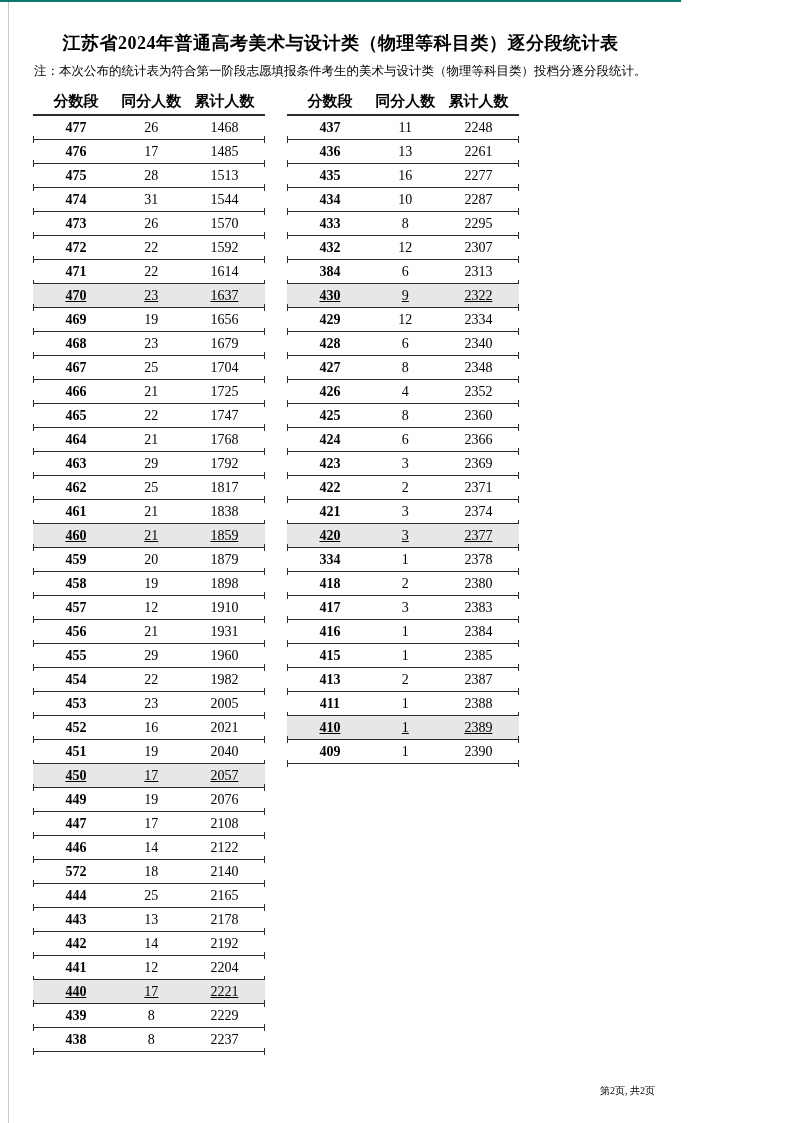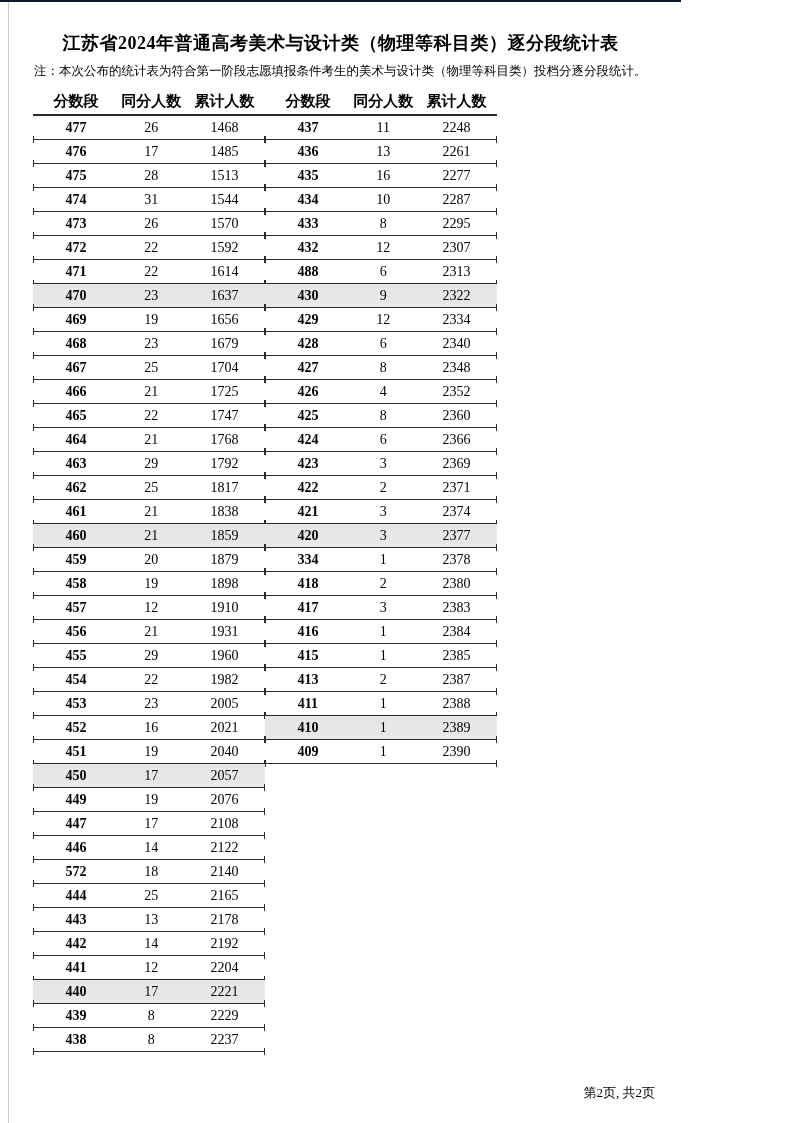--- a/index.html
+++ b/index.html
@@ -3,21 +3,21 @@
 <meta charset="utf-8">
 <style>
   * { margin:0; padding:0; box-sizing:border-box; }
   html,body { background:#ffffff; }
   body { font-family:"Liberation Serif","DejaVu Serif",serif; color:#000; }
 
   .page {
     position:relative;
     width:681px; height:1123px;
     background:#fff;
-    border-top:2px solid #0f172a;
+    border-top:2px solid #0f766e;
     overflow:hidden;
   }
   .page-left-edge {
     position:absolute; left:8px; top:0; bottom:0;
     width:1px; background:#c9c9c9;
   }
 
   .doc-title {
     margin-top:29px;
     text-align:center;
@@ -28,20 +28,21 @@
 
   .doc-note {
     margin:9px 0 0 34px;
     font-size:12.5px;
     line-height:15px;
   }
 
   .tables {
     display:flex;
     margin:12px 0 0 33px;
+    gap:22px;
   }
   .score-table { width:232px; }
 
   .thead {
     display:grid;
     grid-template-columns:37% 28% 35%;
     font-weight:bold;
     font-size:15px;
     line-height:20px;
     text-align:center;
@@ -63,27 +64,27 @@
   .trow::before, .trow::after {
     content:"";
     position:absolute;
     width:1px; height:7px;
     background:var(--line,#2b2b2b);
     bottom:-4px;
   }
   .trow::before { left:0; }
   .trow::after  { right:0; }
   .trow .c0 { font-weight:bold; }
-  .trow.shaded { background:var(--shaded,#e7e7e7); }
+  .trow.shaded { background:var(--shaded,#e7e7e7);text-decoration:underline; }
 
   .page-footer {
     position:absolute;
     right:26px;
     top:1082px;
-    font-size:13px;
+    font-size:10px;
   }
 </style>
 </head>
 <body>
 
 <div class="page">
   <div class="page-left-edge"></div>
 
   <div class="doc-title">江苏省2024年普通高考美术与设计类（物理等科目类）逐分段统计表</div>
 
@@ -327,21 +328,21 @@
             <div class="cell c0">433</div>
             <div class="cell c1">8</div>
             <div class="cell c2">2295</div>
           </div>
           <div class="trow">
             <div class="cell c0">432</div>
             <div class="cell c1">12</div>
             <div class="cell c2">2307</div>
           </div>
           <div class="trow">
-            <div class="cell c0">488</div>
+            <div class="cell c0">384</div>
             <div class="cell c1">6</div>
             <div class="cell c2">2313</div>
           </div>
           <div class="trow shaded">
             <div class="cell c0">430</div>
             <div class="cell c1">9</div>
             <div class="cell c2">2322</div>
           </div>
           <div class="trow">
             <div class="cell c0">429</div>

